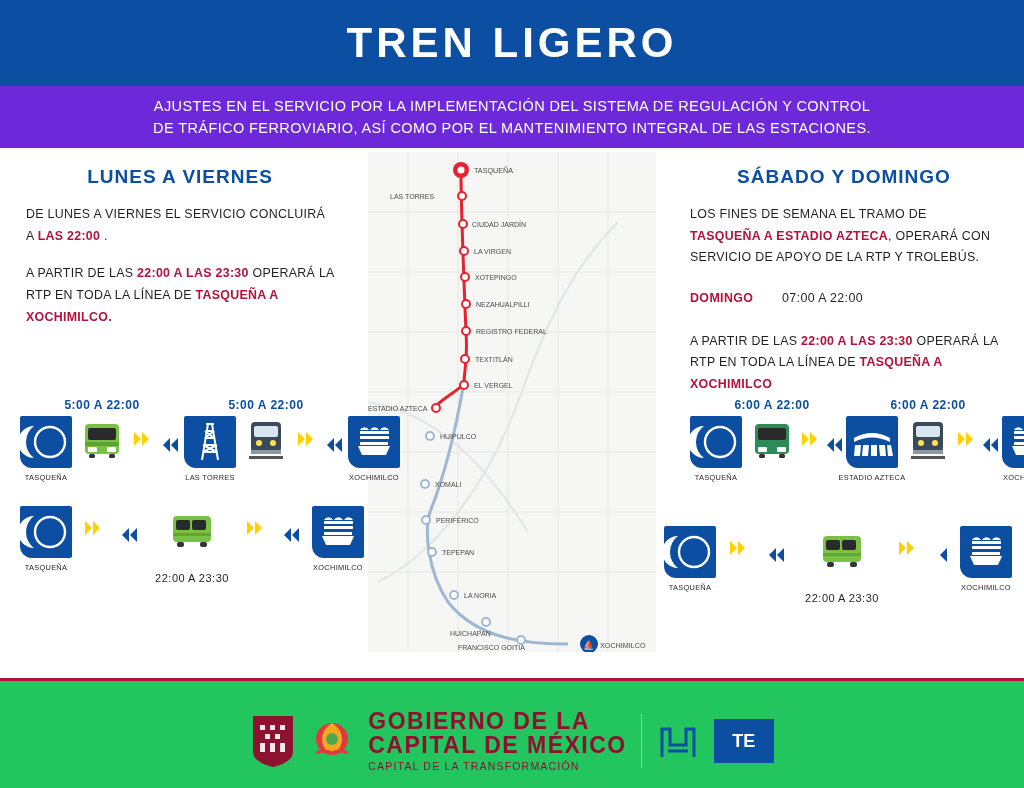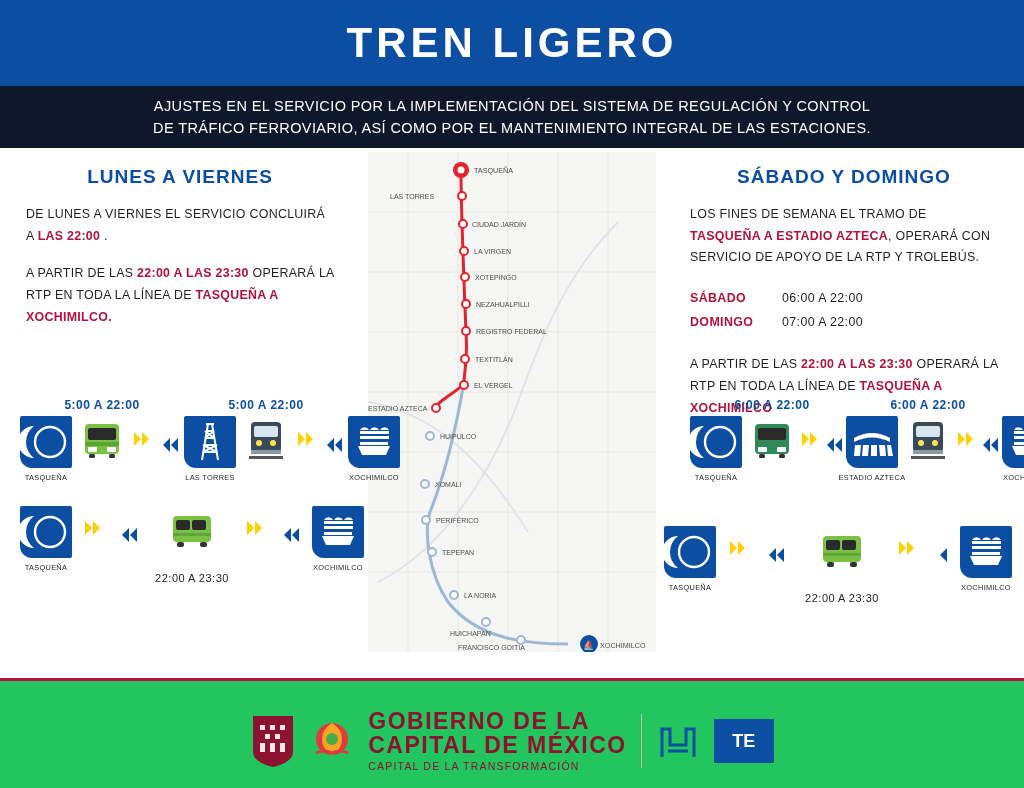--- a/index.html
+++ b/index.html
@@ -19,21 +19,21 @@
     align-items: center;
     justify-content: center;
   }
   .header-blue h1 {
     color: #ffffff;
     font-size: 42px;
     letter-spacing: 4px;
     font-weight: bold;
   }
   .header-dark {
-    background: #0f172a;
+    background: #6d28d9;
     height: 62px;
     display: flex;
     flex-direction: column;
     align-items: center;
     justify-content: center;
     padding: 0 60px;
   }
   .header-dark div {
     color: #ffffff;
     font-size: 14.5px;
@@ -248,24 +248,20 @@
   </div>
 
   <div class="col-right">
     <div class="col-title">SÁBADO Y DOMINGO</div>
 
     <div class="para">
       <span>LOS FINES DE SEMANA EL TRAMO DE </span><span class="red">TASQUEÑA A ESTADIO AZTECA</span><span>, OPERARÁ CON SERVICIO DE APOYO DE LA RTP Y TROLEBÚS.</span>
     </div>
 
     <div style="margin:18px 0 20px 0;">
-      <div class="sched-row">
-        <div class="sched-day">SÁBADO</div>
-        <div class="sched-time">06:00 A 22:00</div>
-      </div>
       <div class="sched-row">
         <div class="sched-day">DOMINGO</div>
         <div class="sched-time">07:00 A 22:00</div>
       </div>
     </div>
 
     <div class="para">
       <span>A PARTIR DE LAS </span><span class="red">22:00 A LAS 23:30</span><span> OPERARÁ LA RTP EN TODA LA LÍNEA DE </span><span class="red">TASQUEÑA A XOCHIMILCO</span>
     </div>
   </div>

